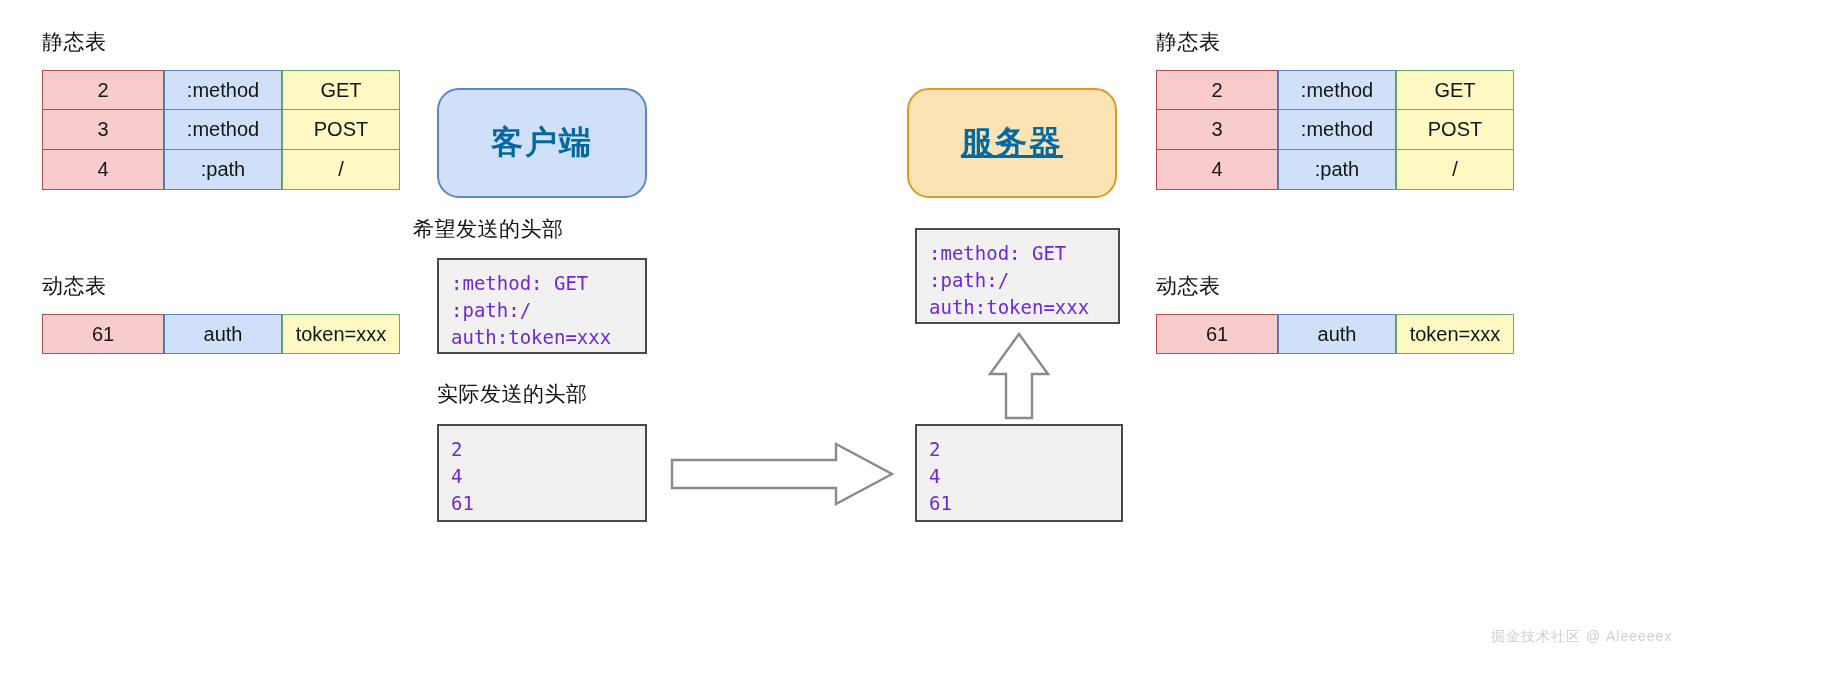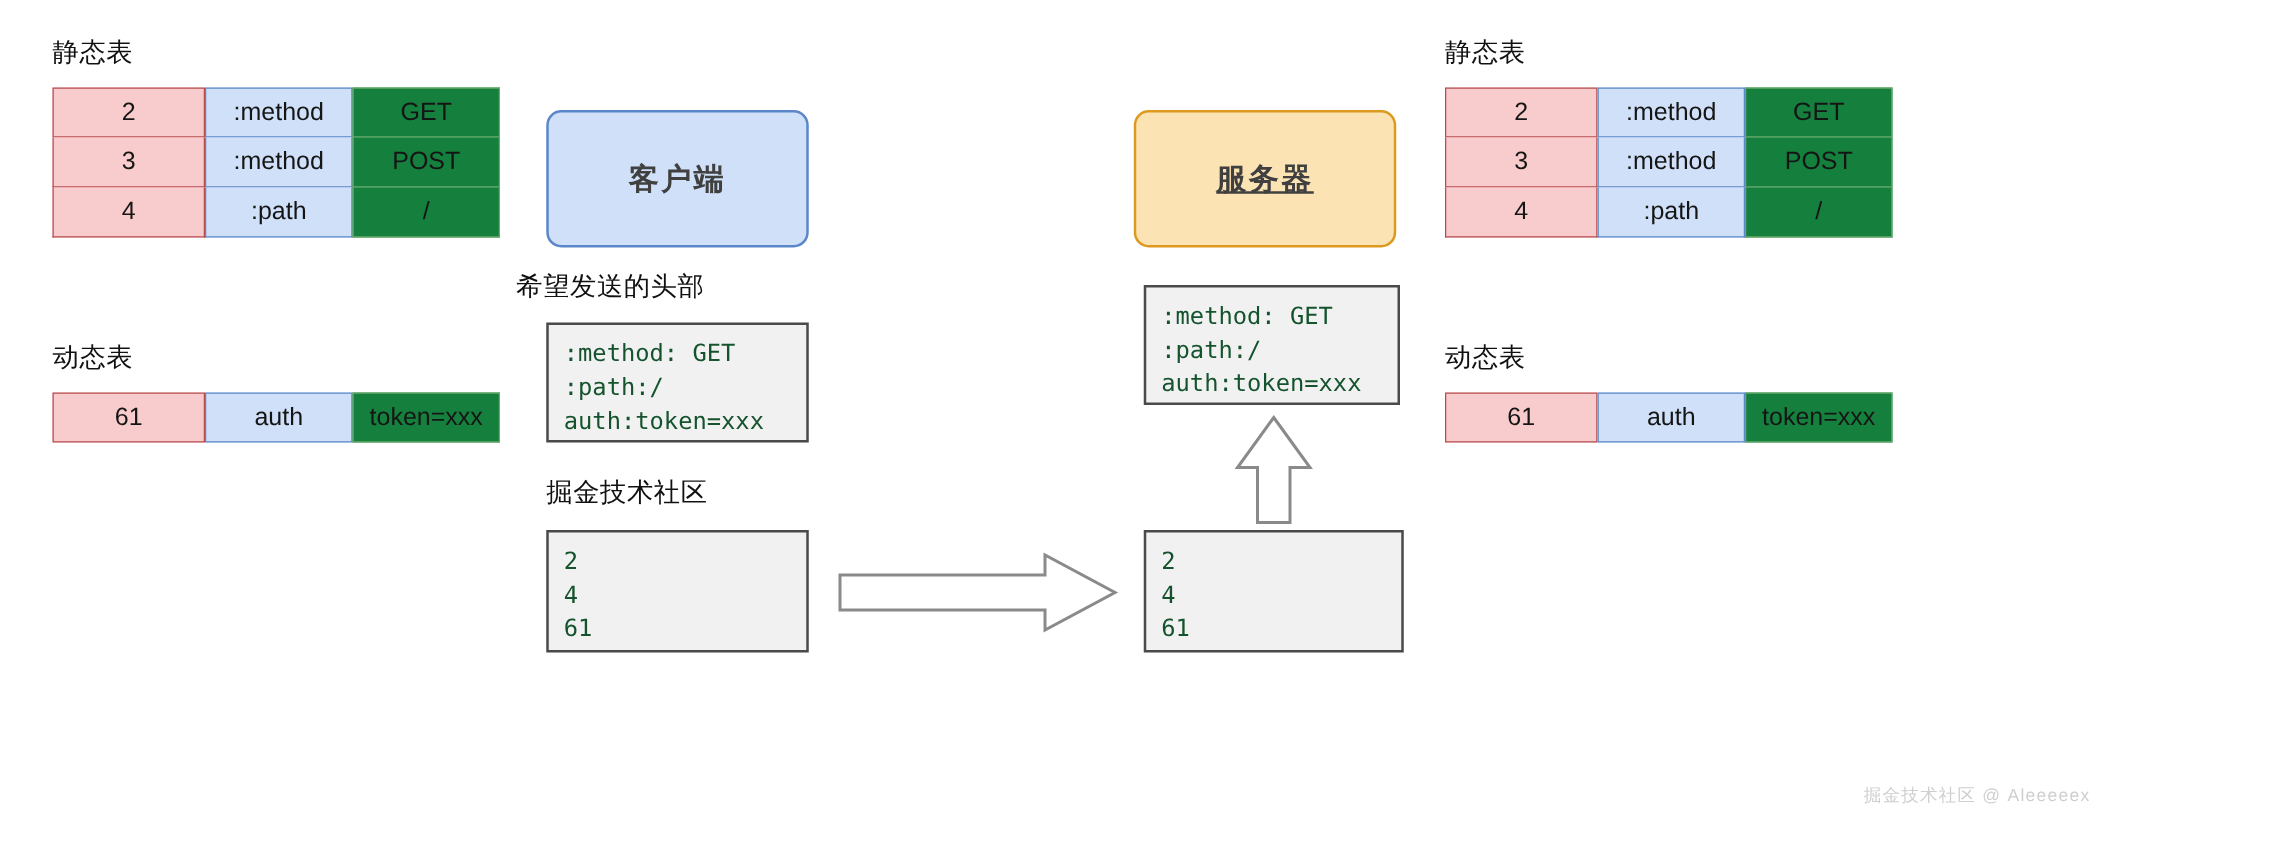--- a/index.html
+++ b/index.html
@@ -24,44 +24,44 @@
 
   
   .tbl { position: absolute; display: flex; flex-direction: column; }
   .trow { display: flex; height: 40px; }
   .cell {
     display: flex; align-items: center; justify-content: center;
     font-size: 20px; color: #151515; white-space: nowrap;
   }
   .c-idx  { width: 122px; background: #f8cbcd; border: 1.6px solid #b74c4c; }
   .c-name { width: 118px; background: #cfe0f8; border: 1.6px solid #5b87c9; }
-  .c-val  { width: 118px; background: #15803d; border: 1.6px solid #6aa96a; }
+  .c-val  { width: 118px; background: #fef9c3; border: 1.6px solid #6aa96a; }
   .trow + .trow .cell { border-top: none; }
 
   
   .node {
     position: absolute;
-    border-radius: 12px;
+    border-radius: 22px;
     display: flex; align-items: center; justify-content: center;
-    font-size: 24px; font-weight: 700; color: #404040;
+    font-size: 32px; font-weight: 700; color: #0369a1;
     letter-spacing: 2px;
   }
   .node-client { background: #cfe0f8; border: 2.2px solid #5b87c9; }
   .node-server { background: #fce3b4; border: 2.2px solid #dd9a21; text-decoration: underline; }
 
   
   .codebox {
     position: absolute;
     background: #f1f1f1;
     border: 2px solid #4a4a4a;
     padding: 10px 12px 8px 12px;
     font-family: "DejaVu Sans Mono", "Liberation Mono", monospace;
     font-size: 19px;
     line-height: 1.42;
-    color: #14532d;
+    color: #6d28d9;
     white-space: pre;
     overflow: hidden;
   }
 
   
   .arrow { position: absolute; }
 
   
   .watermark {
     position: absolute;
@@ -107,21 +107,21 @@
   </div>
 
   <div class="node node-client" style="left: 437px; top: 88px; width: 210px; height: 110px;">客户端</div>
 
   <div class="caption" style="left: 413px; top: 215px; width: 210px;">希望发送的头部</div>
 
   <div class="codebox" style="left: 437px; top: 258px; width: 210px; height: 96px;">:method: GET
 :path:/
 auth:token=xxx</div>
 
-  <div class="caption" style="left: 437px; top: 380px; width: 210px;">掘金技术社区</div>
+  <div class="caption" style="left: 437px; top: 380px; width: 210px;">实际发送的头部</div>
 
   <div class="codebox" style="left: 437px; top: 424px; width: 210px; height: 98px;">2
 4
 61</div>
 
   <svg class="arrow" style="left: 668px; top: 440px;" width="228" height="68" viewBox="0 0 228 68">
     <polygon points="4,20 168,20 168,4 224,34 168,64 168,48 4,48" fill="#ffffff" stroke="#8a8a8a" stroke-width="2.4" stroke-linejoin="miter"></polygon>
   </svg>
 
   <div class="node node-server" style="left: 907px; top: 88px; width: 210px; height: 110px;">服务器</div>

